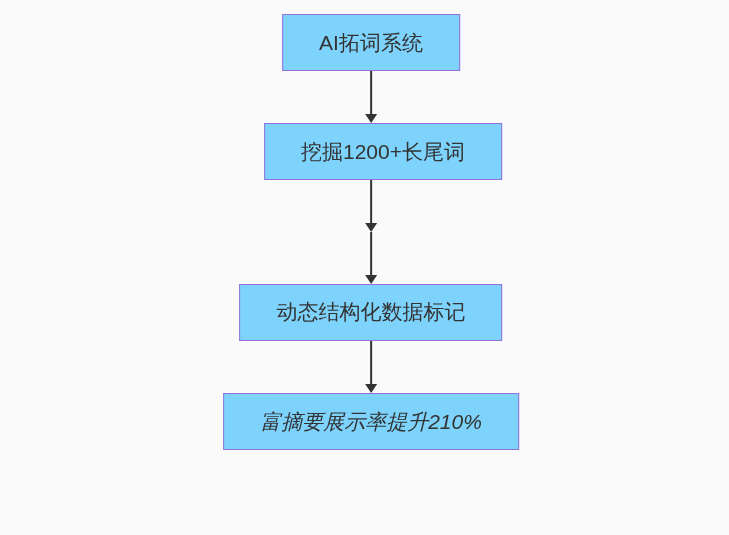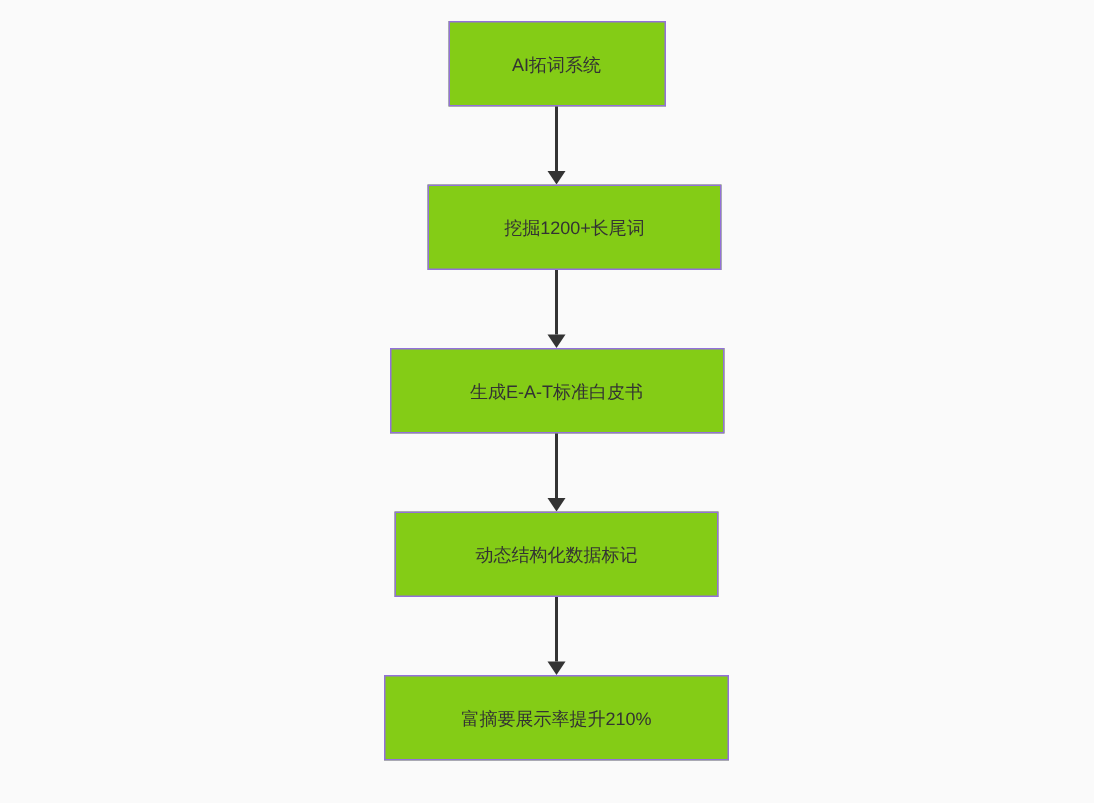--- a/index.html
+++ b/index.html
@@ -27,34 +27,34 @@
     flex-direction: column;
     align-items: center;
   }
   .node {
     box-sizing: border-box;
     height: 57px;
     padding: 0 36px;
     display: flex;
     align-items: center;
     justify-content: center;
-    background: #84cc16;
+    background: #7dd3fc;
     border: 1px solid #9370DB;
     color: #333333;
-    font-size: 12px;
+    font-size: 21px;
     line-height: 1;
     white-space: nowrap;
     border-radius: 0;
   }
   
   .node.n1 { min-width: 145px; }
   .node.n2 { min-width: 196px; margin-left: 24px; }
   .node.n3 { min-width: 223px; }
   .node.n4 { min-width: 216px; font-family: Liberation Serif, serif; }
-  .node.n5 { min-width: 230px; }
+  .node.n5 { min-width: 230px; font-style: italic; }
   .arrow {
     display: flex;
     flex-direction: column;
     align-items: center;
     height: 52px;
   }
   .arrow-line {
     flex: 1 1 auto;
     width: 2px;
     background: #333333;
@@ -84,23 +84,20 @@
 
     <div class="node n2">
       <span>挖掘1200+长尾词</span>
     </div>
 
     <div class="arrow">
       <div class="arrow-line"></div>
       <div class="arrow-head"></div>
     </div>
 
-    <div class="node n3">
-      <span>生成E-A-T标准白皮书</span>
-    </div>
 
     <div class="arrow">
       <div class="arrow-line"></div>
       <div class="arrow-head"></div>
     </div>
 
     <div class="node n4">
       <span>动态结构化数据标记</span>
     </div>
 

